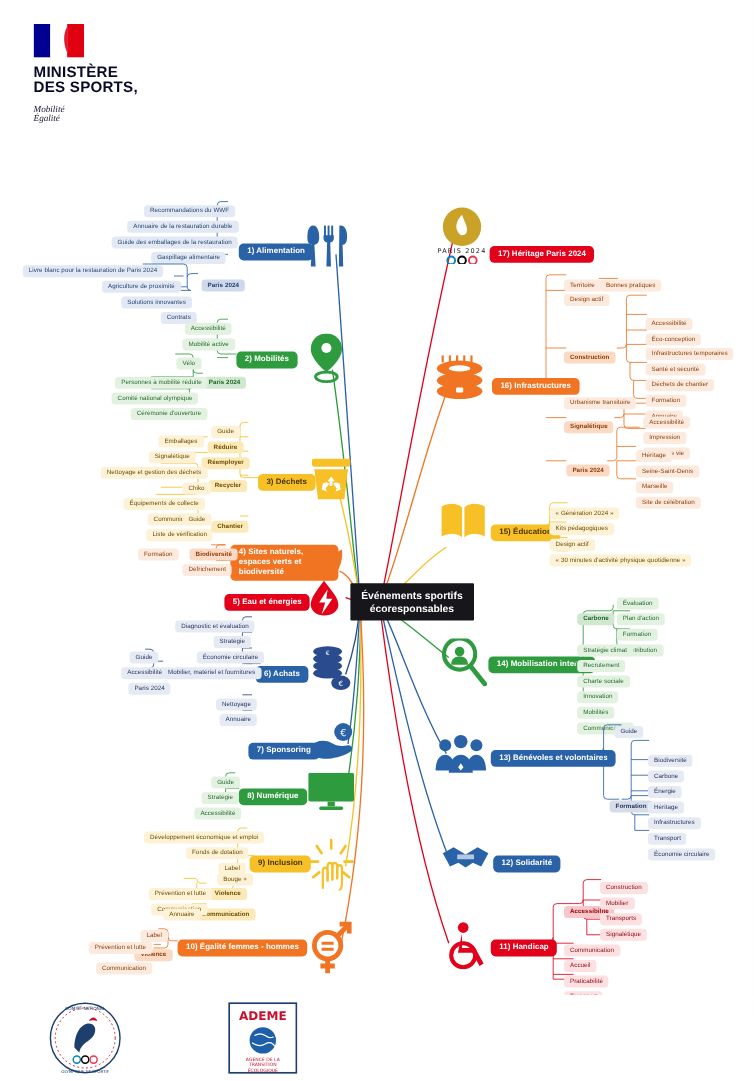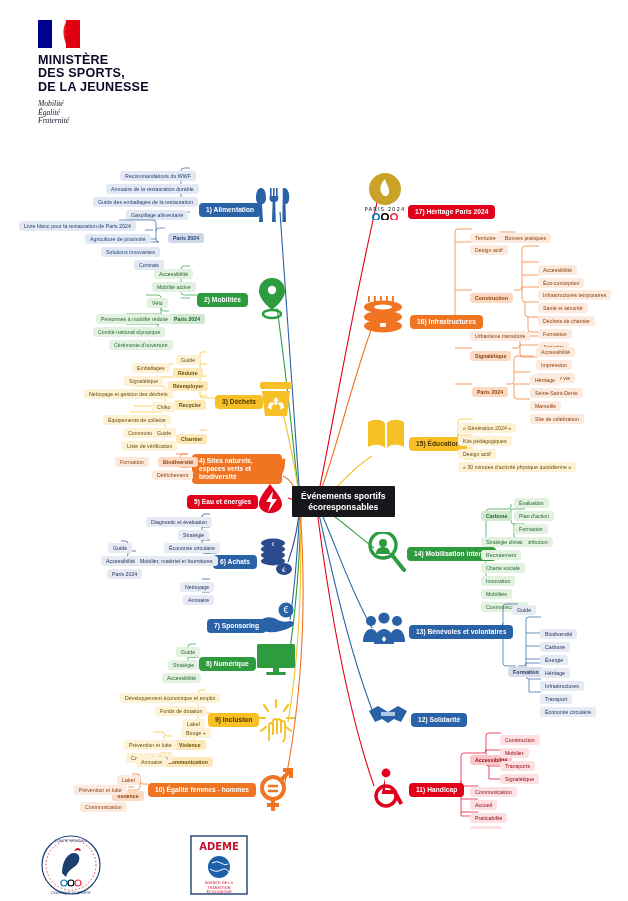--- a/index.html
+++ b/index.html
@@ -5,21 +5,21 @@
   * { box-sizing: border-box; }
   html, body { margin:0; padding:0; }
   body {
     width:628px; height:901px; overflow:hidden;
     background:#f2f2f2;
     font-family:"Liberation Sans", sans-serif;
   }
   #page { position:relative; width:628px; height:901px; background:#ffffff; overflow:hidden; }
 
   
-  #header { position:absolute; left:38px; top:20px; width:300px; }
+  #header { position:absolute; left:28px; top:20px; width:300px; }
   .flag { width:42px; height:28px; display:block; margin-bottom:6px; }
   .ministry-title { font-size:12.6px; font-weight:bold; line-height:13.4px;
       color:#0a0a28; letter-spacing:.2px; }
   .devise { margin-top:6px; font-family:"Liberation Serif", serif; font-style:italic;
       font-size:7.6px; line-height:8.6px; color:#16162e; }
 
   
   #map { position:absolute; left:0; top:150px; width:628px; height:680px; }
   #links { position:absolute; left:0; top:0; width:628px; height:680px; }
 
@@ -73,26 +73,24 @@
     <svg class="flag" viewBox="0 0 42 28">
       <rect x="0" y="0" width="14" height="28" fill="#000091"></rect>
       <rect x="14" y="0" width="14" height="28" fill="#ffffff"></rect>
       <rect x="28" y="0" width="14" height="28" fill="#e1000f"></rect>
       <path d="M14 2 C18 8, 20 14, 17 26 L14 26 Z" fill="#ffffff" opacity="0.9"></path>
       <path d="M28 2 C24 9, 25 18, 29 26 L28 26 Z" fill="#e1000f" opacity="0.9"></path>
     </svg>
     <div class="ministry-title">
       <div>MINISTÈRE</div>
       <div>DES SPORTS,</div>
-      <div>DE LA JEUNESSE</div>
     </div>
     <div class="devise">
       <div>Mobilité</div>
       <div>Égalité</div>
-      <div>Fraternité</div>
     </div>
   </div>
 
   <div id="map">
 
     <svg id="links" viewBox="0 0 628 680">
       <g fill="none" stroke-width="1.1">
 
         <path d="M300 350 C296 300 290 200 280 62" stroke="#2a62a8"></path>
         <path d="M300 352 C295 320 290 250 277 158" stroke="#2e9b3e"></path>

